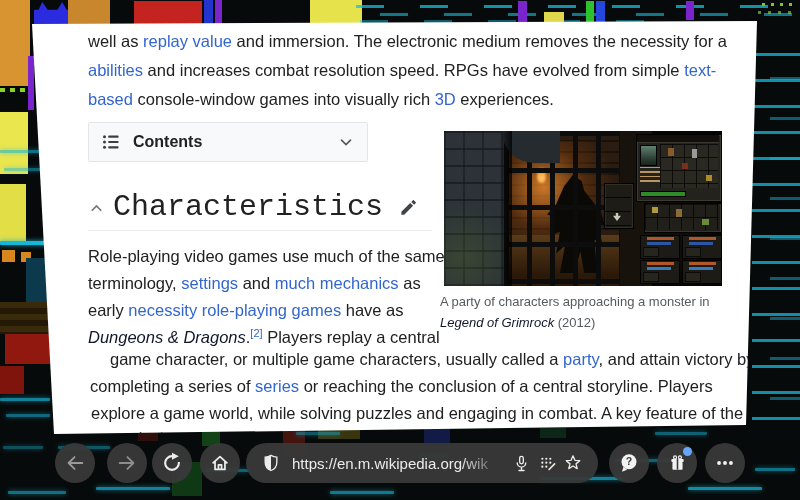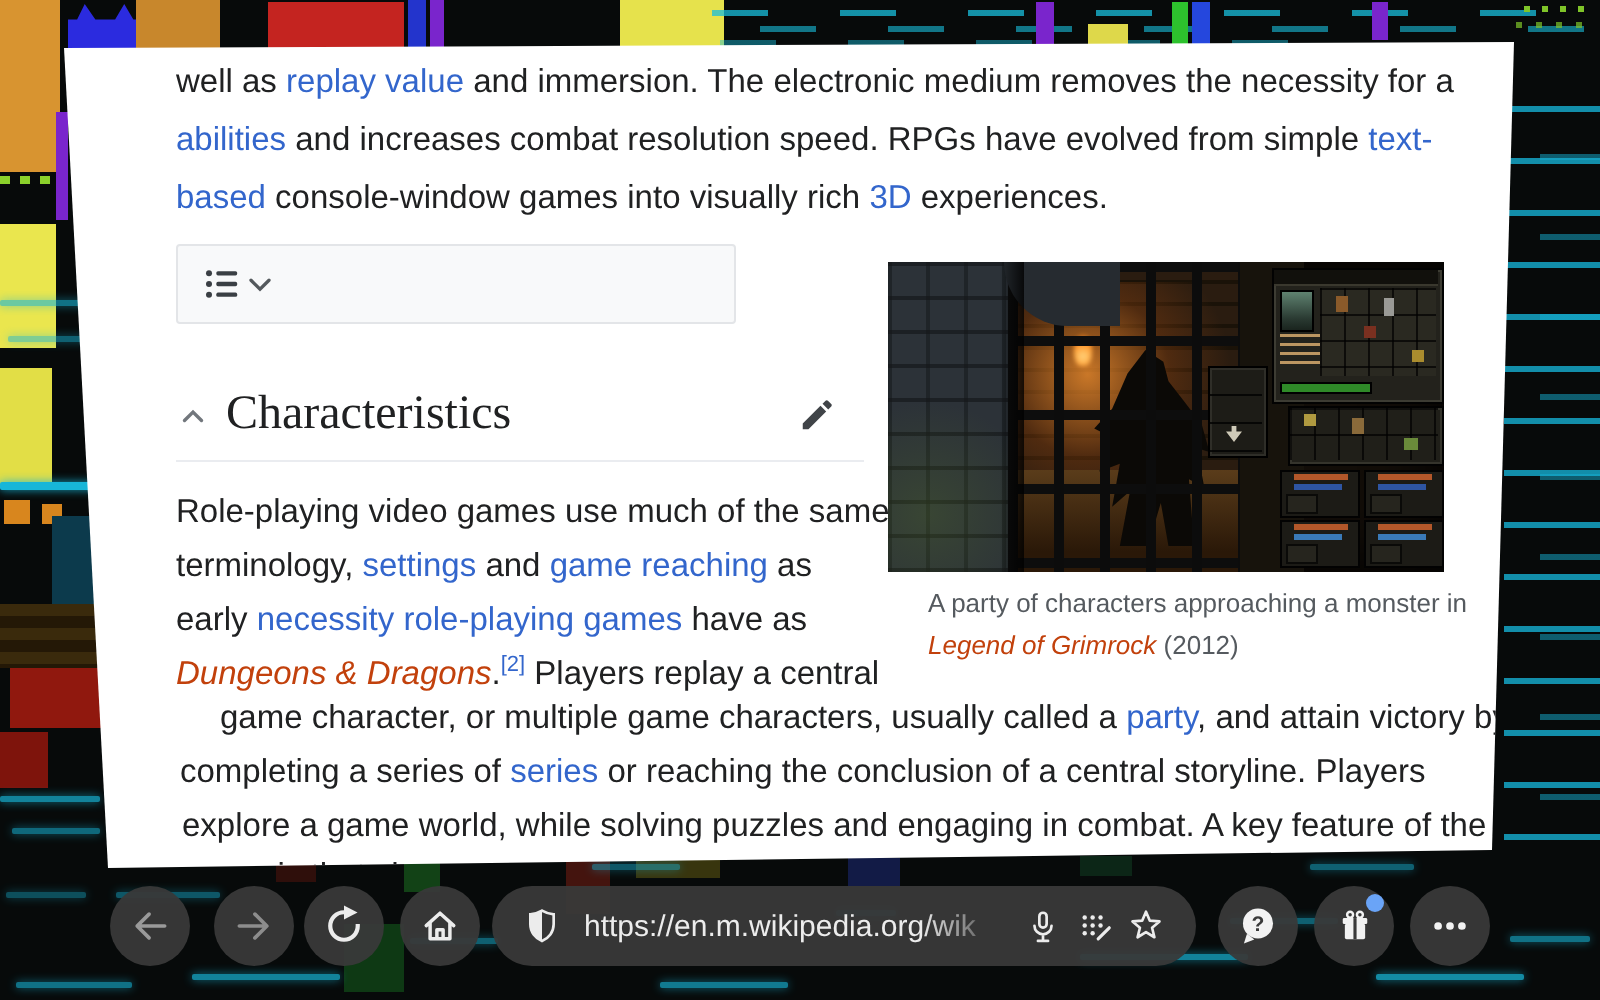--- a/index.html
+++ b/index.html
@@ -10,30 +10,30 @@
   .glitch{position:absolute;inset:0;z-index:1;}
   .cy{position:absolute;height:3px;background:#17b6d8;box-shadow:0 0 5px rgba(23,182,216,.9);border-radius:1px;}
   .dashrow{position:absolute;height:3px;background:repeating-linear-gradient(90deg,rgba(24,190,220,.75) 0 28px,transparent 28px 64px);}
   
   .card{position:absolute;inset:0;background:#ffffff;z-index:2;
         clip-path:polygon(32px 24px,757px 21px,746px 425px,54px 434px);}
   .line{position:absolute;white-space:nowrap;font-size:16.5px;color:#202122;}
   .p1line{line-height:29px;}
   .p2line{line-height:27px;}
   .seg-l{color:#3366cc;}
-  .seg-li{color:#c2410c;font-style:italic;}
+  .seg-li{color:#0f172a;font-style:italic;}
   .seg-sup{color:#3366cc;font-size:11px;vertical-align:super;line-height:0;}
   .contents-box{position:absolute;left:88px;top:122px;width:280px;height:40px;background:#f8f9fa;
       border:1px solid #e3e5e8;border-radius:2px;display:flex;align-items:center;padding:0 12px;box-sizing:border-box;cursor:pointer;}
   .contents-label{font-weight:bold;font-size:16px;color:#202122;margin-left:12px;flex:1;}
   .h2row{position:absolute;left:88px;top:192px;width:344px;height:39px;border-bottom:1px solid #eaecf0;
       display:flex;align-items:flex-start;box-sizing:border-box;}
-  .h2text{font-family:Liberation Serif, serif;font-size:24px;color:#202122;margin-left:8px;flex:1;line-height:30px;}
+  .h2text{font-family:Liberation Mono, monospace;font-size:30px;color:#202122;margin-left:8px;flex:1;line-height:30px;}
   .figure{position:absolute;left:444px;top:131px;width:282px;cursor:pointer;}
-  .caption{position:absolute;left:464px;font-size:13px;line-height:21px;color:#555a5f;white-space:nowrap;}
+  .caption{position:absolute;left:440px;font-size:13px;line-height:21px;color:#555a5f;white-space:nowrap;}
   
   .game{position:absolute;left:0;top:0;width:278px;height:155px;background:#120d08;overflow:hidden;
         box-shadow:inset 0 0 28px 10px rgba(0,0,0,.75);}
   .game *{position:absolute;}
   
   .toolbar{position:absolute;left:0;top:438px;width:800px;height:62px;z-index:3;}
   .tb-btn{position:absolute;top:5px;width:40px;height:40px;border-radius:50%;background:rgba(57,57,57,.95);
       border:none;display:flex;align-items:center;justify-content:center;cursor:pointer;padding:0;}
   .url-pill{position:absolute;left:246px;top:5px;width:352px;height:40px;border-radius:20px;background:rgba(57,57,57,.95);
       display:flex;align-items:center;padding:0 12px;box-sizing:border-box;cursor:pointer;}
@@ -123,20 +123,21 @@
             <g fill="#3a3f44">
               <circle cx="4.2" cy="5.6" r="1.8"></circle>
               <rect x="8.6" y="4.3" width="12.5" height="2.6" rx="1"></rect>
               <circle cx="4.2" cy="12" r="1.8"></circle>
               <rect x="8.6" y="10.7" width="12.5" height="2.6" rx="1"></rect>
               <circle cx="4.2" cy="18.4" r="1.8"></circle>
               <rect x="8.6" y="17.1" width="12.5" height="2.6" rx="1"></rect>
             </g>
           </svg>
       </span>
+      <span class="contents-label">Contents</span>
       <span style="display:flex;">
         <svg width="18" height="18" viewBox="0 0 24 24">
             <path d="M6 9.5 L12 15.5 L18 9.5" fill="none" stroke="#54595d" stroke-width="2.2" stroke-linecap="round"></path>
           </svg>
       </span>
     </div>
 
     <div class="h2row">
       <span style="display:flex;margin-top:8px;cursor:pointer;">
         <svg width="17" height="17" viewBox="0 0 24 24">
@@ -146,21 +147,21 @@
       <span class="h2text">Characteristics</span>
       <span style="display:flex;margin-top:6px;margin-right:14px;cursor:pointer;">
         <svg width="19" height="19" viewBox="0 0 24 24">
             <path d="M3 17.4 V21 h3.6 L17.8 9.8 14.2 6.2 Z M19.1 8.5 l1.9-1.9 c.45-.45.45-1.05 0-1.5 L18.9 3 c-.45-.45-1.05-.45-1.5 0 L15.5 4.9 Z" fill="#404448"></path>
           </svg>
       </span>
     </div>
 
     <div>
       <div class="line p2line" style="left:88px;top:243px;"><span>Role-playing video games use much of the same</span></div>
-      <div class="line p2line" style="left:88px;top:270px;"><span>terminology, </span><span class="seg-l">settings</span><span> and </span><span class="seg-l">game reaching</span><span> as</span></div>
+      <div class="line p2line" style="left:88px;top:270px;"><span>terminology, </span><span class="seg-l">settings</span><span> and </span><span class="seg-l">much mechanics</span><span> as</span></div>
       <div class="line p2line" style="left:88px;top:297px;"><span>early </span><span class="seg-l">necessity role-playing games</span><span> have as</span></div>
       <div class="line p2line" style="left:88px;top:324px;"><span class="seg-li">Dungeons &amp; Dragons</span><span>.</span><span class="seg-sup">[2]</span><span> Players replay a central</span></div>
 
       <div class="line p2line" style="left:90px;top:346px;margin-left:20px;"><span>game character, or multiple game characters, usually called a </span><span class="seg-l">party</span><span>, and attain victory by</span></div>
       <div class="line p2line" style="left:90px;top:373px;"><span>completing a series of </span><span class="seg-l">series</span><span> or reaching the conclusion of a central storyline. Players</span></div>
       <div class="line p2line" style="left:91px;top:400px;"><span>explore a game world, while solving puzzles and engaging in combat. A key feature of the</span></div>
       <div class="line p2line" style="left:92px;top:425px;"><span>genre is that characters grow in power and abilities, and characters are typically designed by</span></div>
     </div>
 
     <div class="figure" title="Legend of Grimrock dungeon scene: party facing a monster behind a portcullis with inventory UI panels">

